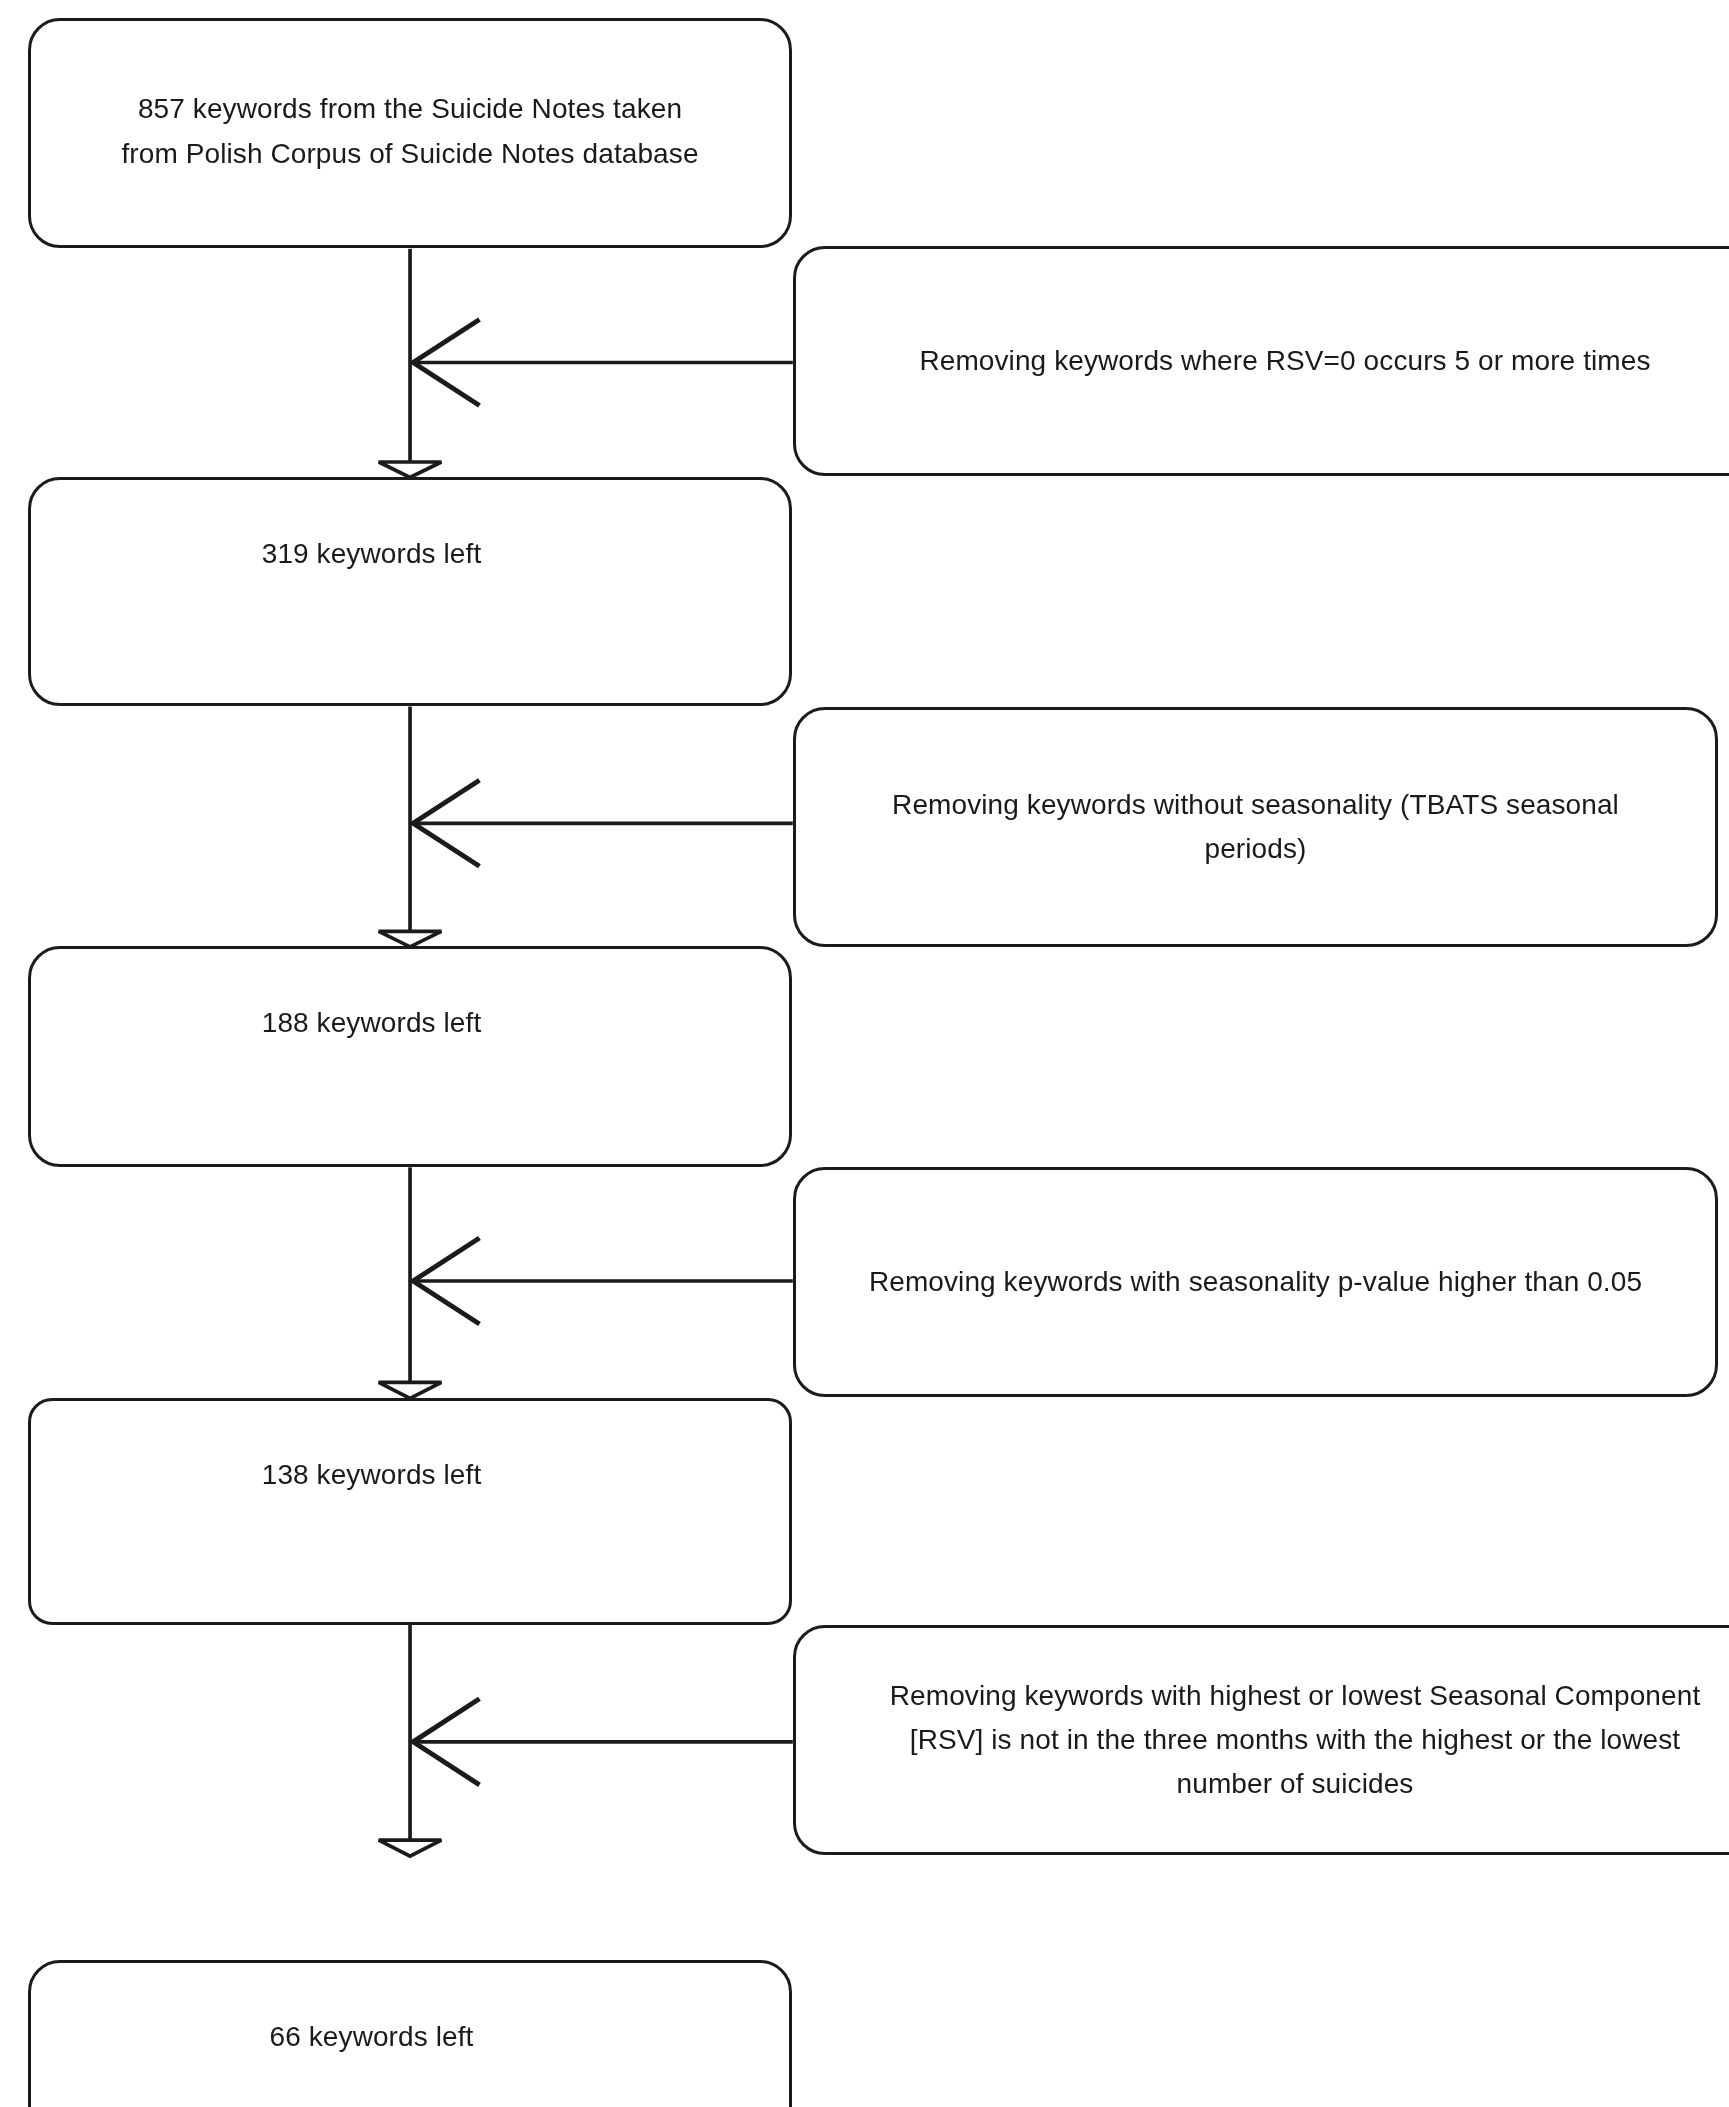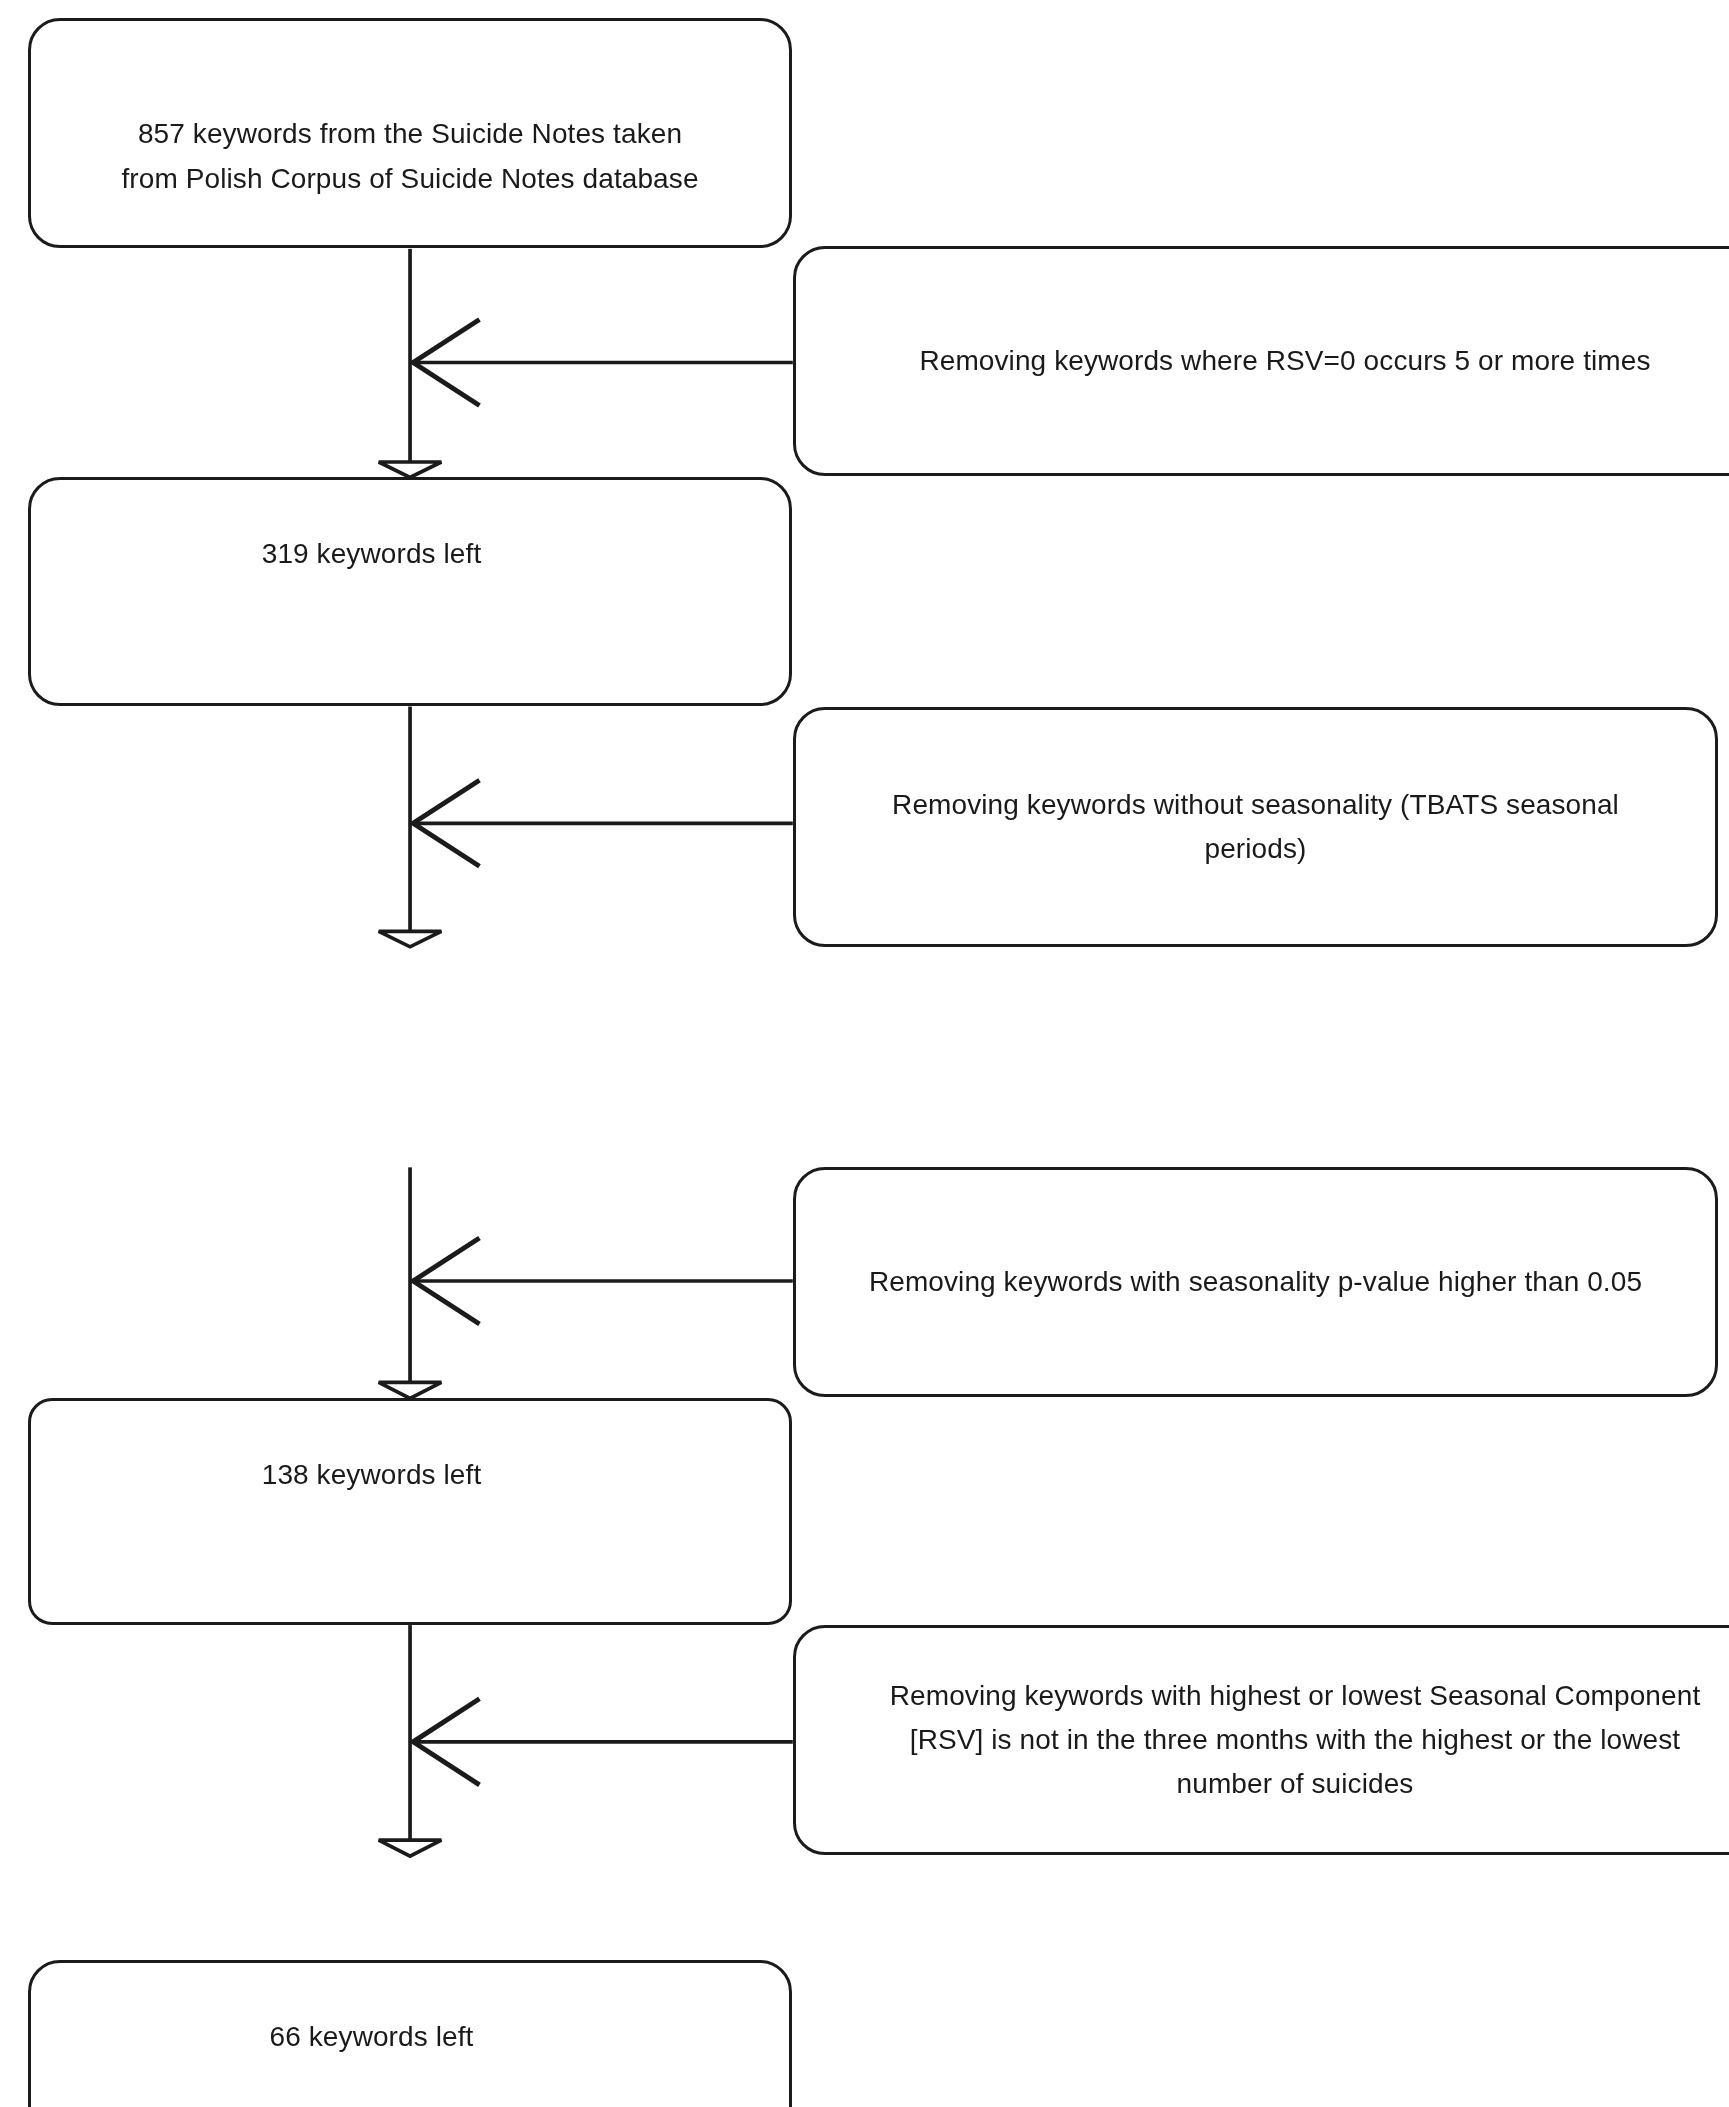--- a/index.html
+++ b/index.html
@@ -50,21 +50,21 @@
   
   .node-result {
     justify-content: flex-start;
     align-items: flex-start;
   }
   .node-result .node-text {
     text-align: center;
     width: 100%;
   }
   .node-result.n-first .node-text {
-    padding-top: 91px;
+    padding-top: 66px;
   }
   .node-result.n-count .node-text {
     padding-top: 52px;
     padding-right: 98px;
   }
   .node-filter .node-text {
     width: 100%;
   }
 </style>
 </head>
@@ -103,20 +103,23 @@
 
   <div class="node node-result n-first" style="left:28px; top:18.4px; width:764px; height:230px;">
     <div class="node-text">857 keywords from the Suicide Notes taken
 from Polish Corpus of Suicide Notes database</div>
   </div>
 
   <div class="node node-result n-count" style="left:28px; top:477px; width:764px; height:229px;">
     <div class="node-text">319 keywords left</div>
   </div>
 
+  <div class="node node-result n-count" style="left:28px; top:946px; width:764px; height:221px;">
+    <div class="node-text">188 keywords left</div>
+  </div>
 
   <div class="node node-result n-count" style="left:28px; top:1398px; width:764px; height:227px;border-radius:24px;">
     <div class="node-text">138 keywords left</div>
   </div>
 
   <div class="node node-result n-count" style="left:28px; top:1960px; width:764px; height:230px;">
     <div class="node-text">66 keywords left</div>
   </div>
 
   <div class="node node-filter" style="left:793px; top:246px; width:984px; height:230px;">

